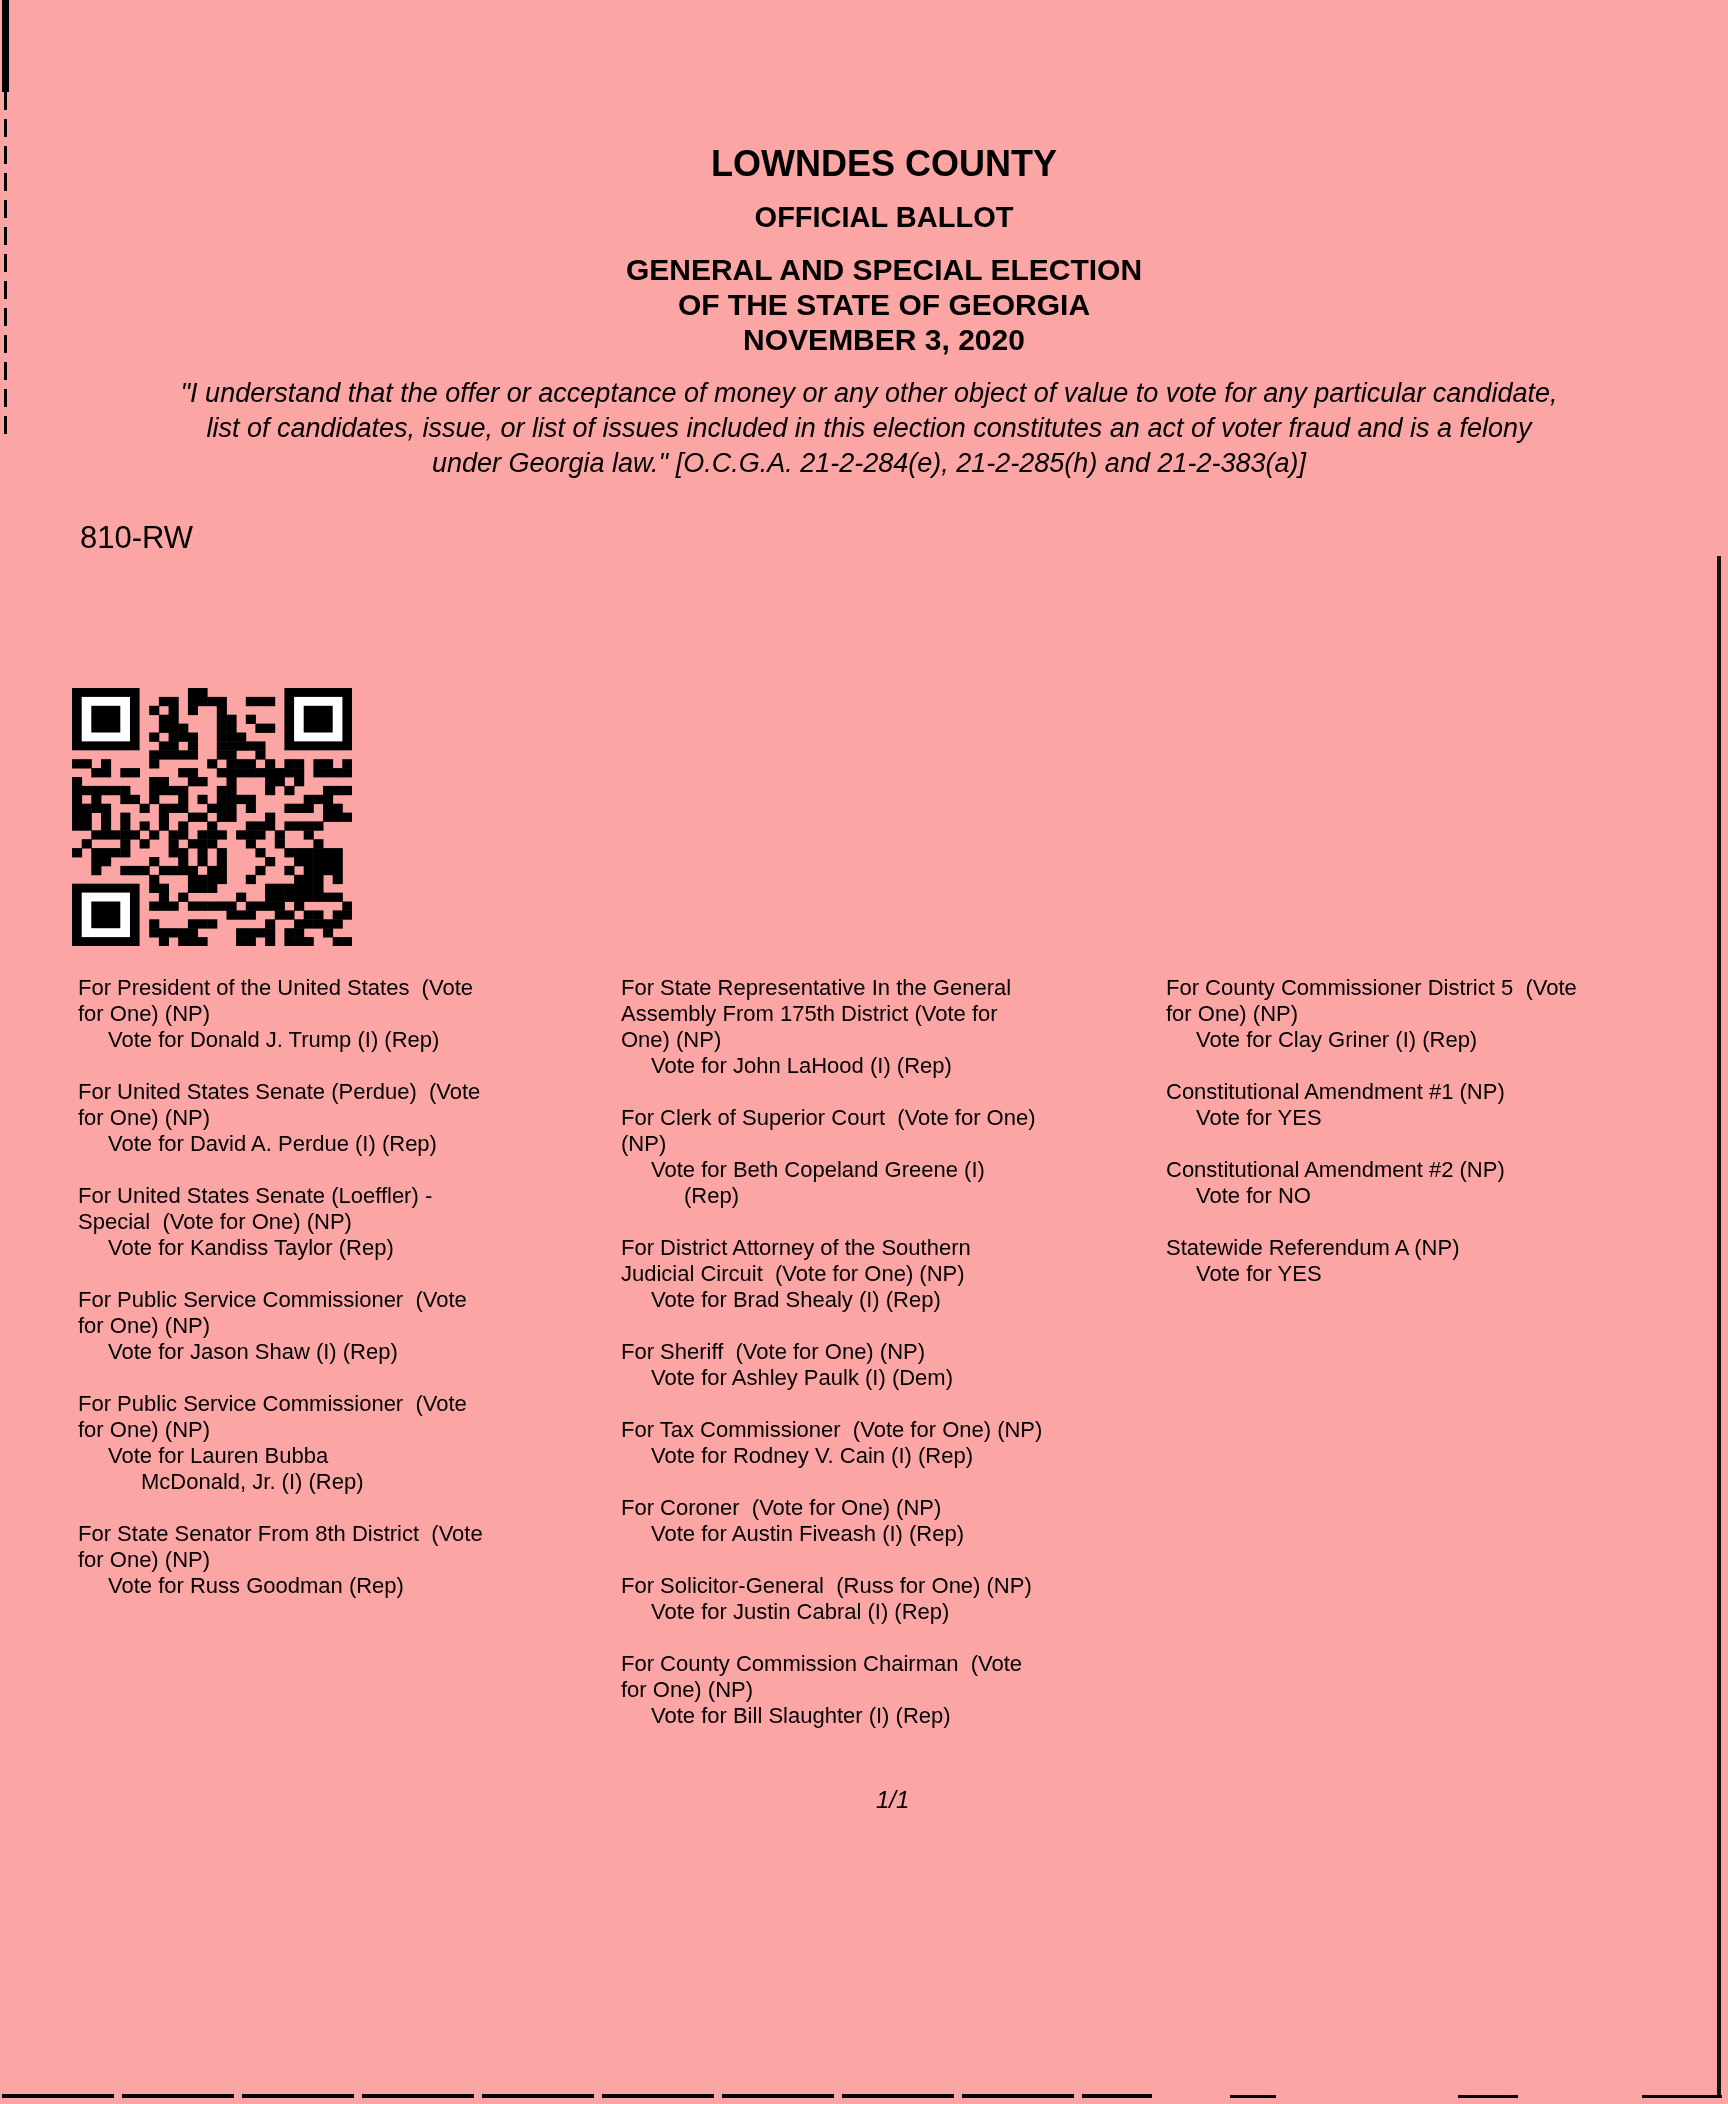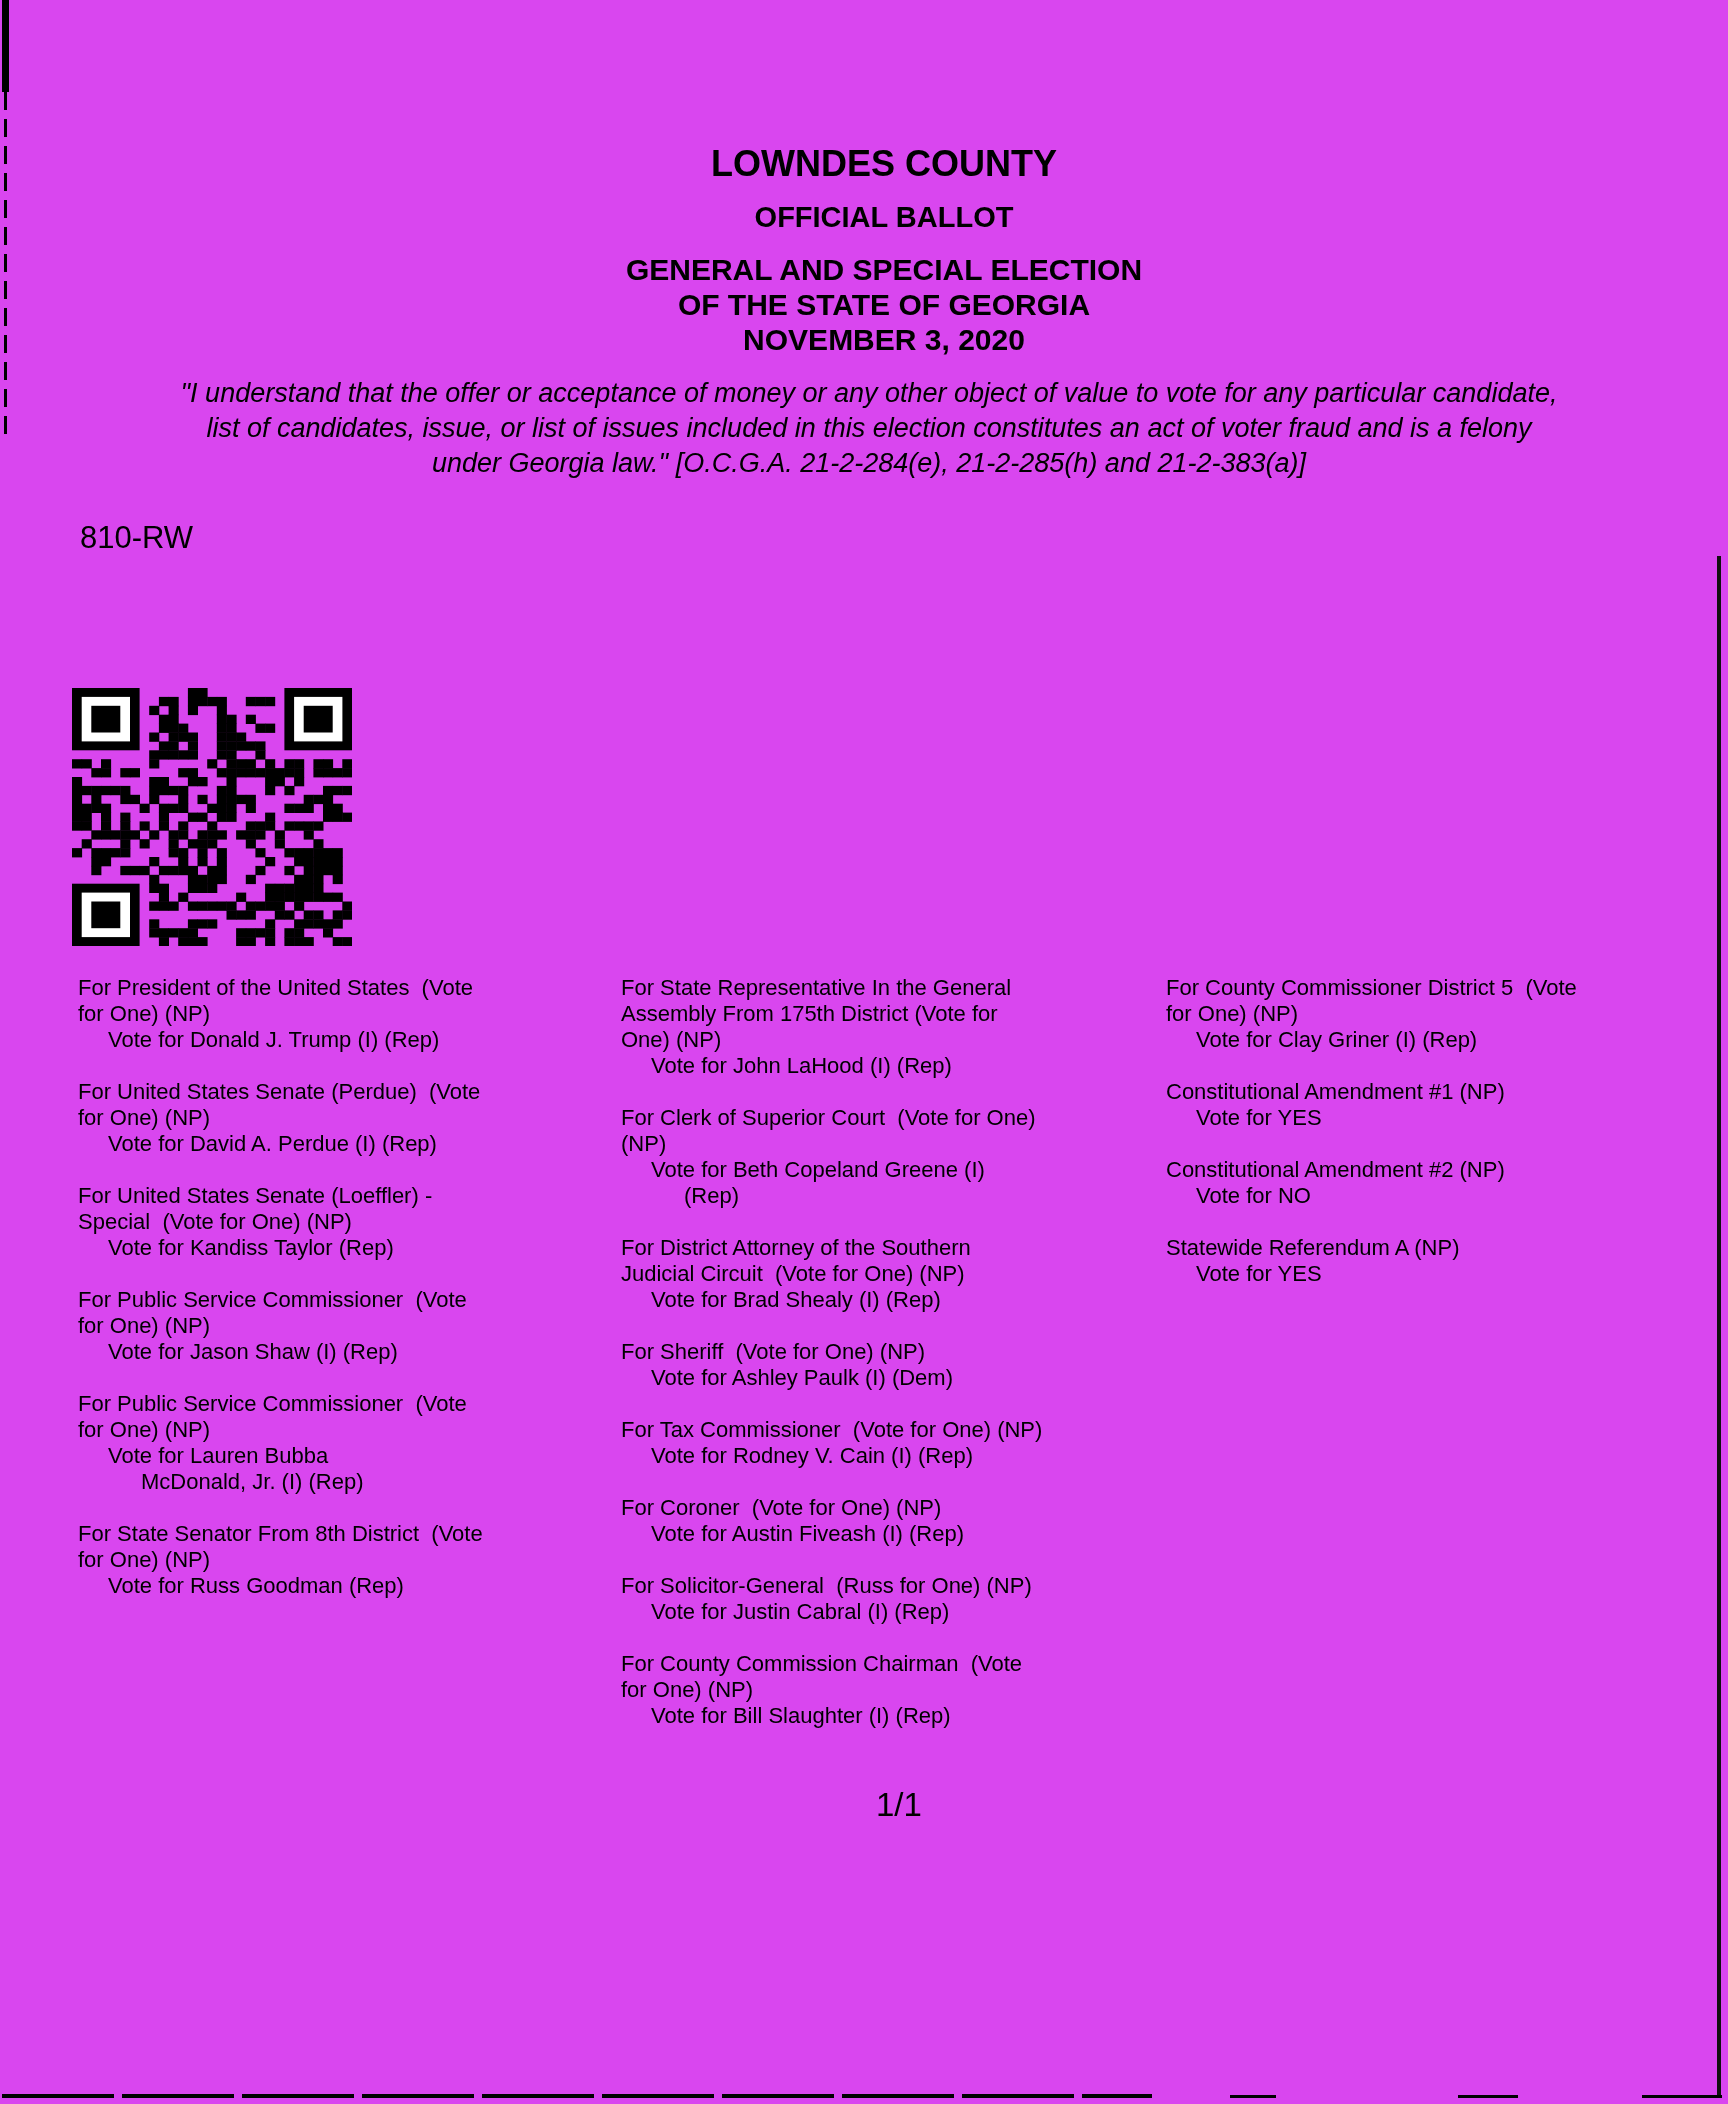--- a/index.html
+++ b/index.html
@@ -1,18 +1,18 @@
 <!DOCTYPE html>
 <html><head>
 <meta charset="utf-8">
 <style>
   html,body { margin:0; padding:0; background:#e8e8e8; }
   .page {
     position:relative; width:1728px; height:2104px;
-    background:#d946ef; color:#000000;
+    background:#fca5a5; color:#000000;
     font-family:"Liberation Sans", sans-serif;
     overflow:hidden; margin:0 auto;
   }
   .center { position:absolute; left:0; right:0; text-align:center; }
   .pre { white-space:pre-wrap; }
 
   .county-title   { top:143px; font-size:36px; font-weight:bold; transform:translateX(20px); }
   .ballot-title   { top:201px; font-size:29px; font-weight:bold; transform:translateX(20px); }
   .election-block { top:252px; font-size:30px; font-weight:bold; line-height:35px; transform:translateX(20px); }
 
@@ -26,21 +26,21 @@
   .qr { position:absolute; left:72px; top:688px; width:280px; height:258px; }
 
   .col { position:absolute; top:975px; font-size:22px; line-height:26px; }
   .col-1 { left:78px;   width:527px; }
   .col-2 { left:621px;  width:537px; }
   .col-3 { left:1166px; width:558px; }
   .contest { margin-bottom:26px; }
   .contest-title { white-space:pre-wrap; }
   .contest-vote  { white-space:pre-wrap; padding-left:63px; text-indent:-33px; }
 
-  .page-number { position:absolute; left:876px; top:1786px; font-size:33px; }
+  .page-number { position:absolute; left:876px; top:1786px; font-size:24px;font-style:italic; }
 
   
   .artifact { position:absolute; background:#000; }
   .artifact-left-top  { left:2px; top:0; width:7px; height:92px; }
   .artifact-left-thin {
     left:4px; top:92px; width:3px; height:345px; background:transparent;
     background-image:repeating-linear-gradient(180deg,#000 0 18px, transparent 18px 27px);
   }
   .artifact-right { left:1717px; top:556px; width:4px; height:1540px; background:#111; }
   .artifact-bottom-main {

